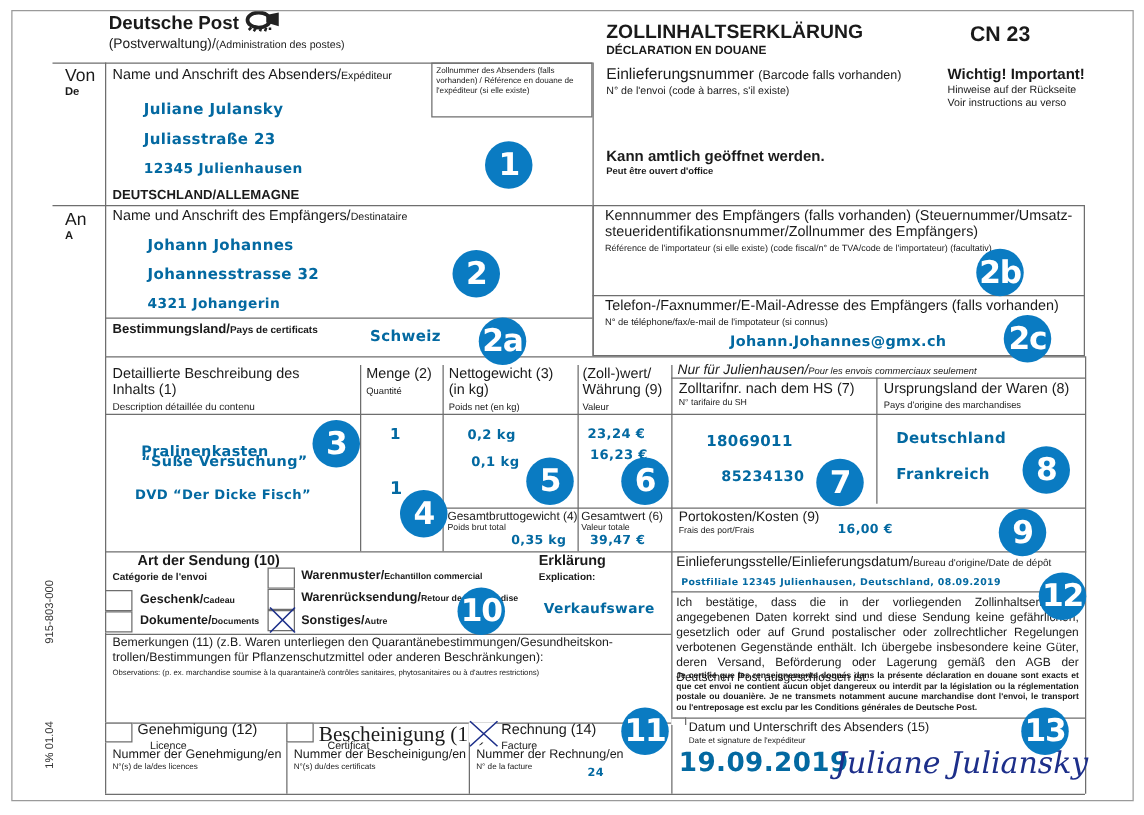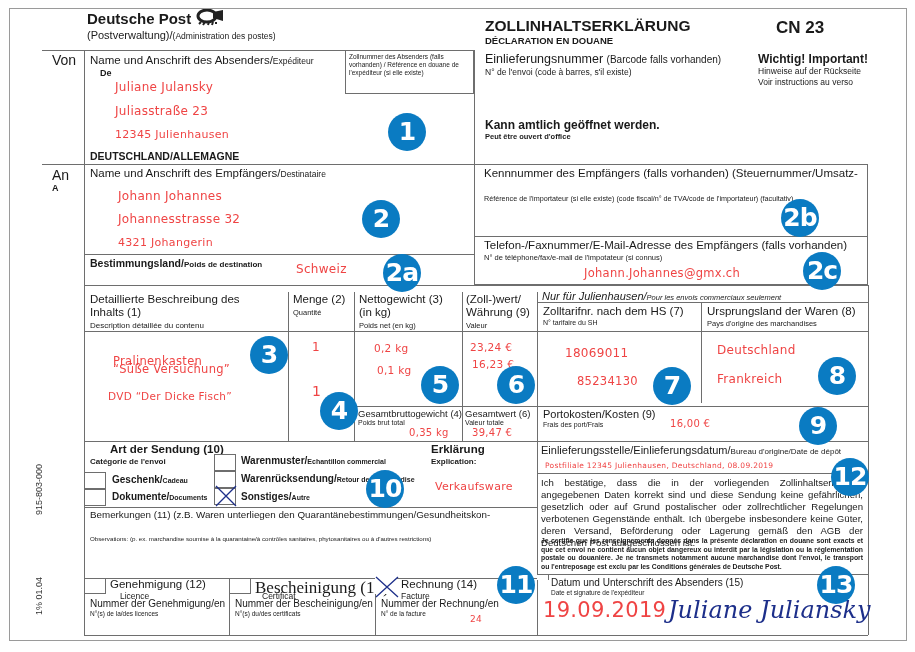--- a/index.html
+++ b/index.html
@@ -3,21 +3,21 @@
 <meta charset="utf-8">
 <style>
   * { box-sizing: border-box; margin: 0; padding: 0; }
   html, body { width: 915px; height: 652px; background: #ffffff; overflow: hidden; }
   body { font-family: "Liberation Sans", "DejaVu Sans", sans-serif; color: #1a1a1a; position: relative; }
   .abs { position: absolute; }
   .frame { position: absolute; left: 9px; top: 8px; width: 898px; height: 633px; border: 1.5px solid #9a9a9a; }
   .hline { position: absolute; height: 0; border-top: 1px solid #6e6e6e; }
   .vline { position: absolute; width: 0; border-left: 1px solid #6e6e6e; }
   .box { position: absolute; border: 1px solid #6e6e6e; }
-  .hand { font-family: "DejaVu Sans", sans-serif; color: #ef4444; font-weight: 400; letter-spacing: 0.3px; }
+  .hand { font-family: "DejaVu Sans", sans-serif; color: #0369a1; font-weight: 700; letter-spacing: 0.3px; }
   .lbl { font-size: 11.5px; }
   .b { font-weight: bold; }
   .badge { position: absolute; width: 38px; height: 38px; border-radius: 50%; background: #0a7bc2; color: #fff;
            font-family: "DejaVu Sans", sans-serif; font-weight: bold; font-size: 25px; text-align: center; line-height: 38px; letter-spacing: -1px; }
   .chk { position: absolute; width: 22px; height: 17px; border: 1px solid #6e6e6e; background: #fff; }
   .cross { position: absolute; }
   .vert { position: absolute; transform: rotate(-90deg); transform-origin: left top; font-size: 9px; color: #333; white-space: nowrap; }
   .just { text-align: justify; }
 </style>
 </head>
@@ -57,45 +57,46 @@
 <div class="hline" style="left:42px;top:50px;width:432px;"></div>
 <div class="vline" style="left:84px;top:50px;height:235px;"></div>
 <div class="vline" style="left:474px;top:50px;height:235px;"></div>
 <div class="hline" style="left:42px;top:164px;width:432px;"></div>
 <div class="hline" style="left:84px;top:254px;width:390px;"></div>
 <div class="box" style="left:474px;top:164px;width:394px;height:121px;border-right:1px solid #6e6e6e;"></div>
 <div class="hline" style="left:474px;top:236px;width:394px;"></div>
 <div class="box" style="left:345px;top:50px;width:129px;height:44px;"></div>
 
 <div class="abs" style="left:52px;top:52px;font-size:14px;">Von</div>
-<div class="abs b" style="left:52px;top:68px;font-size:9px;margin-left:48px;">De</div>
+<div class="abs b" style="left:52px;top:68px;font-size:9px;">De</div>
 <div class="abs lbl" style="left:90px;top:54px;">
   <span>Name und Anschrift des Absenders/</span><span style="font-size:8.5px">Expéditeur</span>
 </div>
 <div class="abs" style="left:349px;top:53px;width:122px;font-size:6.5px;line-height:8px;">Zollnummer des Absenders (falls vorhanden) / Référence en douane de l'expéditeur (si elle existe)</div>
 <div class="abs hand" style="left:115px;top:80px;font-size:12px;">Juliane Julansky</div>
 <div class="abs hand" style="left:115px;top:104px;font-size:12px;">Juliasstraße 23</div>
 <div class="abs hand" style="left:115px;top:128px;font-size:11px;">12345 Julienhausen</div>
 <div class="abs b" style="left:90px;top:150px;font-size:10.5px;">DEUTSCHLAND/ALLEMAGNE</div>
 
 <div class="abs" style="left:52px;top:167px;font-size:14px;">An</div>
 <div class="abs b" style="left:52px;top:183px;font-size:9px;">A</div>
 <div class="abs lbl" style="left:90px;top:167px;">
   <span>Name und Anschrift des Empfängers/</span><span style="font-size:8.5px">Destinataire</span>
 </div>
 <div class="abs hand" style="left:118px;top:189px;font-size:12px;">Johann Johannes</div>
 <div class="abs hand" style="left:118px;top:212px;font-size:12px;">Johannesstrasse 32</div>
 <div class="abs hand" style="left:118px;top:236px;font-size:11px;">4321 Johangerin</div>
 <div class="abs" style="left:90px;top:257px;font-size:10.5px;">
-  <span class="b">Bestimmungsland/</span><span style="font-size:8px" class="b">Poids de destination</span>
+  <span class="b">Bestimmungsland/</span><span style="font-size:8px" class="b">Pays de certificats</span>
 </div>
 <div class="abs hand" style="left:296px;top:262px;font-size:12px;">Schweiz</div>
 
 <div class="abs" style="left:484px;top:167px;font-size:11.5px;line-height:13px;">
   <div>Kennnummer des Empfängers (falls vorhanden) (Steuernummer/Umsatz-</div>
+  <div>steueridentifikationsnummer/Zollnummer des Empfängers)</div>
 </div>
 <div class="abs" style="left:484px;top:194px;font-size:7.2px;">Référence de l'importateur (si elle existe) (code fiscal/n° de TVA/code de l'importateur) (facultativ)</div>
 
 <div class="abs" style="left:484px;top:239px;font-size:11.5px;">Telefon-/Faxnummer/E-Mail-Adresse des Empfängers (falls vorhanden)</div>
 <div class="abs" style="left:484px;top:253px;font-size:7.5px;">N° de téléphone/fax/e-mail de l'impotateur (si  connus)</div>
 <div class="abs hand" style="left:584px;top:266px;font-size:11.5px;">Johann.Johannes@gmx.ch</div>
 
 <div class="vline" style="left:84px;top:285px;height:350px;"></div>
 <div class="hline" style="left:84px;top:285px;width:784px;"></div>
 <div class="vline" style="left:868px;top:285px;height:157px;"></div>
@@ -185,20 +186,21 @@
     </svg>
 </div>
 <div class="abs b" style="left:241px;top:491px;font-size:10px;"><span>Sonstiges/</span><span style="font-size:7px">Autre</span></div>
 
 <div class="abs b" style="left:431px;top:443px;font-size:11.5px;">Erklärung</div>
 <div class="abs b" style="left:431px;top:457px;font-size:8px;">Explication:</div>
 <div class="abs hand" style="left:435px;top:480px;font-size:11px;">Verkaufsware</div>
 
 <div class="abs just" style="left:90px;top:509px;width:444px;font-size:9.8px;line-height:12px;">
   <div>Bemerkungen  (11)  (z.B.  Waren  unterliegen  den  Quarantänebestimmungen/Gesundheitskon-</div>
+  <div>trollen/Bestimmungen für Pflanzenschutzmittel oder anderen Beschränkungen):</div>
 </div>
 <div class="abs" style="left:90px;top:535px;font-size:6.2px;">Observations: (p. ex. marchandise soumise à la quarantaine/à contrôles sanitaires, phytosanitaires ou à d'autres restrictions)</div>
 <div class="abs" style="left:90px;top:545px;width:444px;height:30px;"></div>
 
 <div class="vline" style="left:229px;top:578px;height:57px;"></div>
 <div class="vline" style="left:375px;top:578px;height:57px;"></div>
 
 <div class="chk" style="left:84px;top:578px;width:22px;height:16px;"></div>
 <div class="abs" style="left:110px;top:578px;font-size:11.5px;">Genehmigung (12)</div>
 <div class="abs" style="left:120px;top:591px;font-size:8.5px;">Licence</div>

